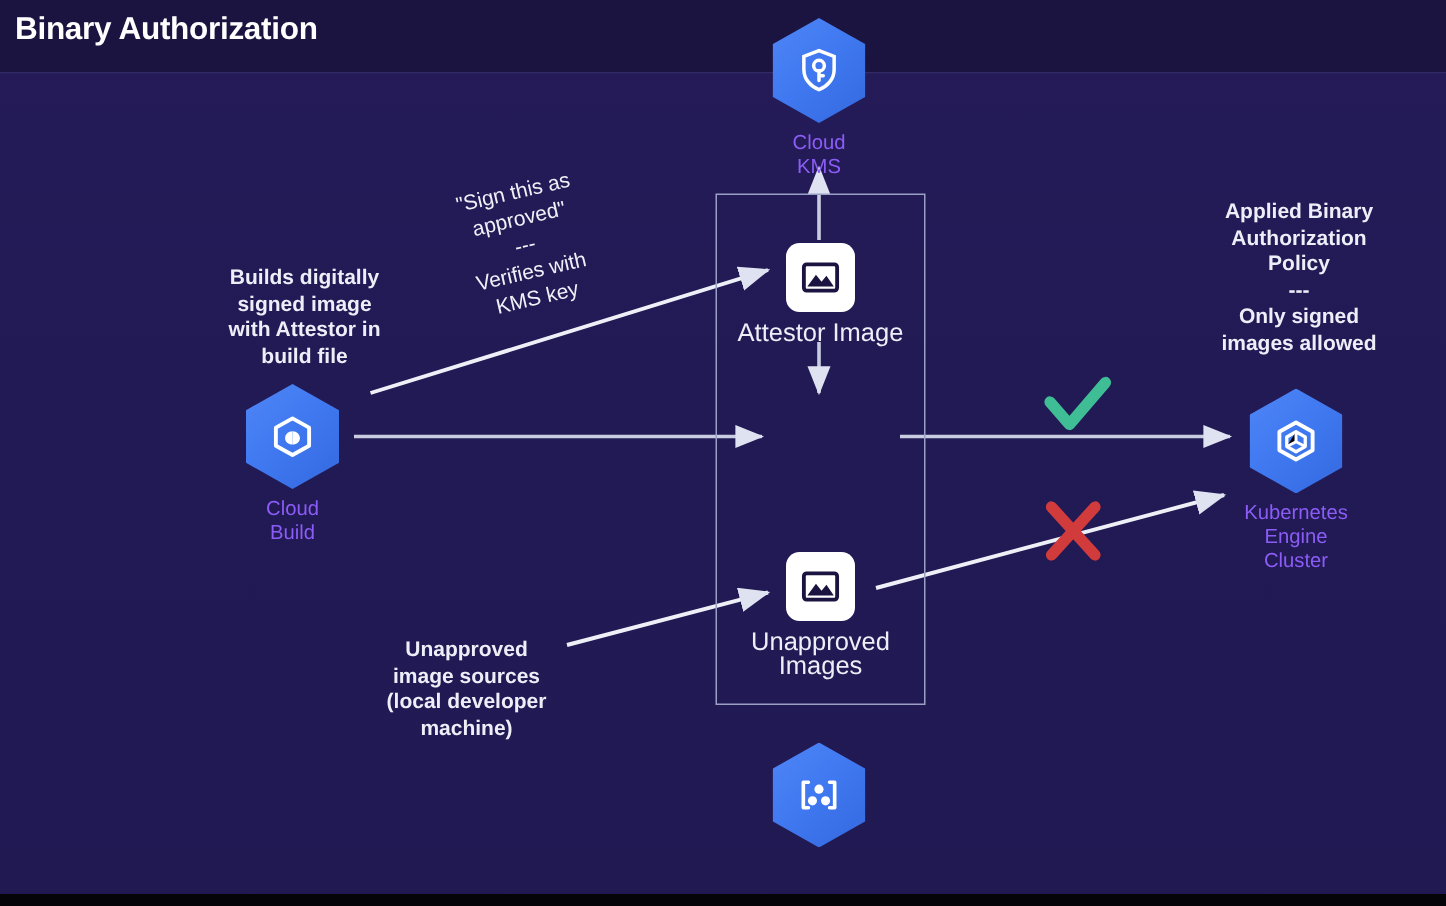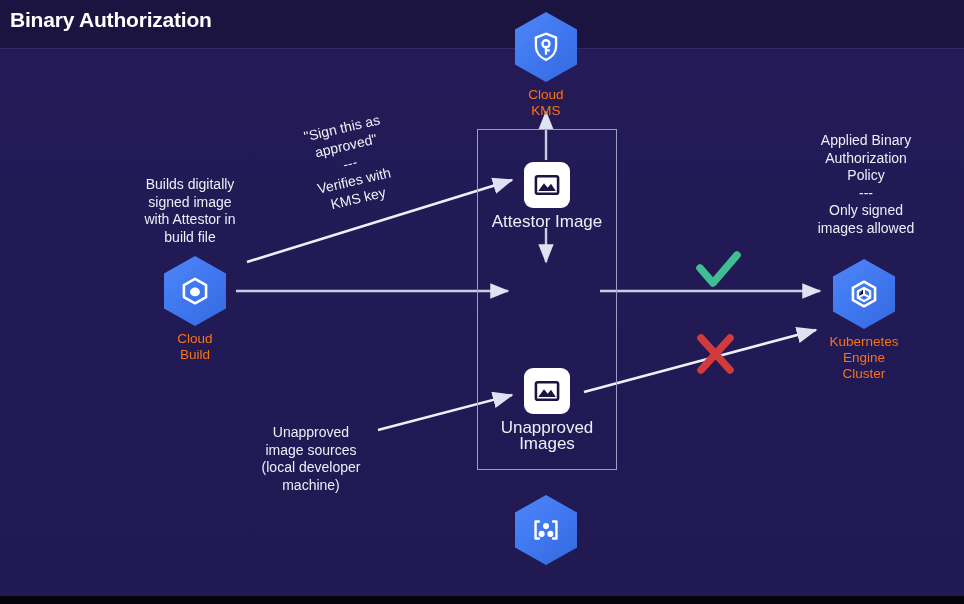--- a/index.html
+++ b/index.html
@@ -59,21 +59,21 @@
     margin: 0 auto;
     background: linear-gradient(135deg, #4f86f7 0%, #3f78f0 48%, #3569df 100%);
     clip-path: polygon(50% 0%, 100% 25%, 100% 75%, 50% 100%, 0% 75%, 0% 25%);
     display: flex;
     align-items: center;
     justify-content: center;
   }
   .hex svg { display: block; }
   .node-label {
     margin-top: 5px;
-    color: #f97316;
+    color: #8b5cf6;
     font-size: 13.5px;
     line-height: 16px;
     white-space: pre-line;
   }
 
   
   .image-box {
     position: absolute;
     left: 477px; top: 129px;
     width: 140px; height: 341px;
@@ -100,20 +100,21 @@
   }
 
   
   .note {
     position: absolute;
     color: #eceef8;
     font-size: 14px;
     line-height: 17.5px;
     text-align: center;
     white-space: pre-line;
+    font-weight: bold;
   }
   .note-rot {
     position: absolute;
     color: #f0f1f8;
     font-size: 14px;
     line-height: 18px;
     text-align: center;
     white-space: pre-line;
     transform: rotate(-13deg);
     transform-origin: 50% 50%;
@@ -233,21 +234,21 @@
       <svg width="34" height="30" viewBox="0 0 28 24" aria-hidden="true">
         <path d="M8.2 5.0 H5.4 V19.0 H8.2" fill="none" stroke="#ffffff" stroke-width="2" stroke-linecap="round" stroke-linejoin="round"></path>
         <path d="M19.8 5.0 H22.6 V19.0 H19.8" fill="none" stroke="#ffffff" stroke-width="2" stroke-linecap="round" stroke-linejoin="round"></path>
         <circle cx="14" cy="8.8" r="2.5" fill="#ffffff"></circle>
         <circle cx="10.4" cy="15.2" r="2.5" fill="#ffffff"></circle>
         <circle cx="17.6" cy="15.2" r="2.5" fill="#ffffff"></circle>
       </svg>
     </div>
   </div>
 
-  <div class="note" style="left:115px; top:176px; width:150px;">Builds digitally
+  <div class="note" style="left:128px; top:176px; width:150px;">Builds digitally
 signed image
 with Attestor in
 build file</div>
 
   <div class="note-rot" style="left:285px; top:118px; width:130px;">"Sign this as
 approved"
 ---
 Verifies with
 KMS key</div>
 

